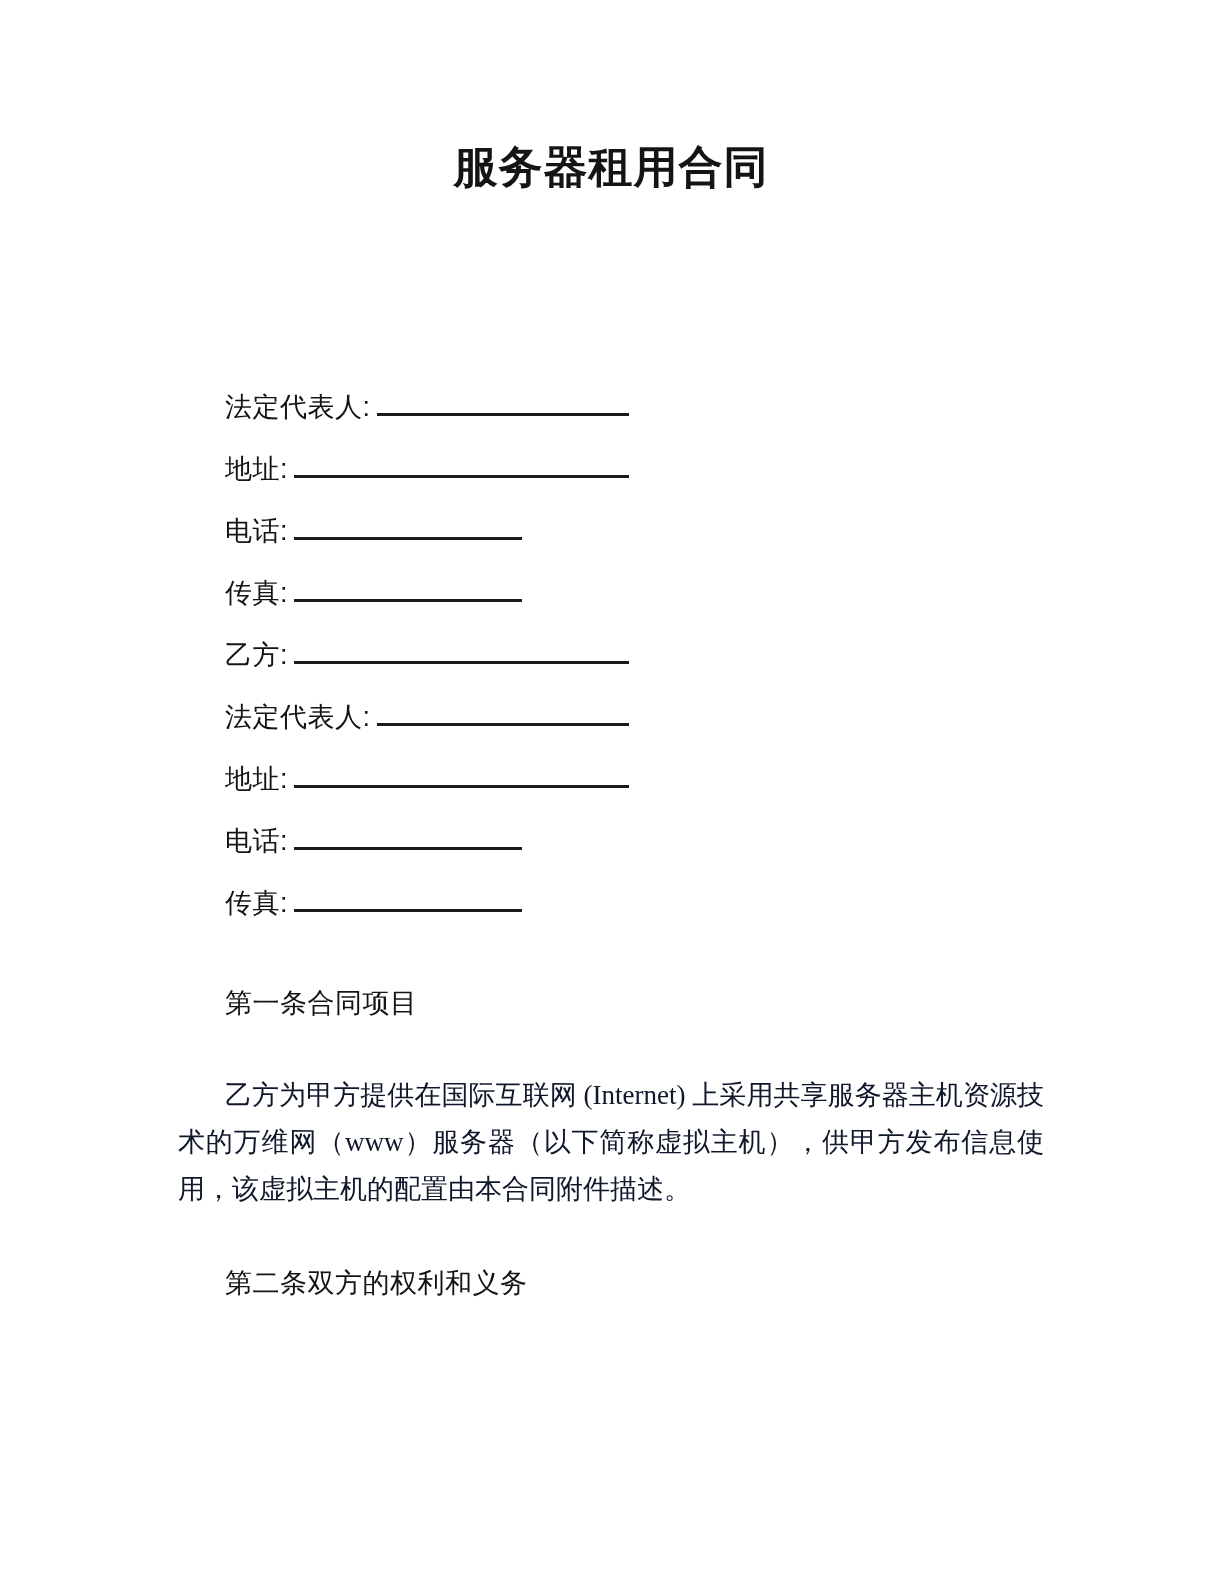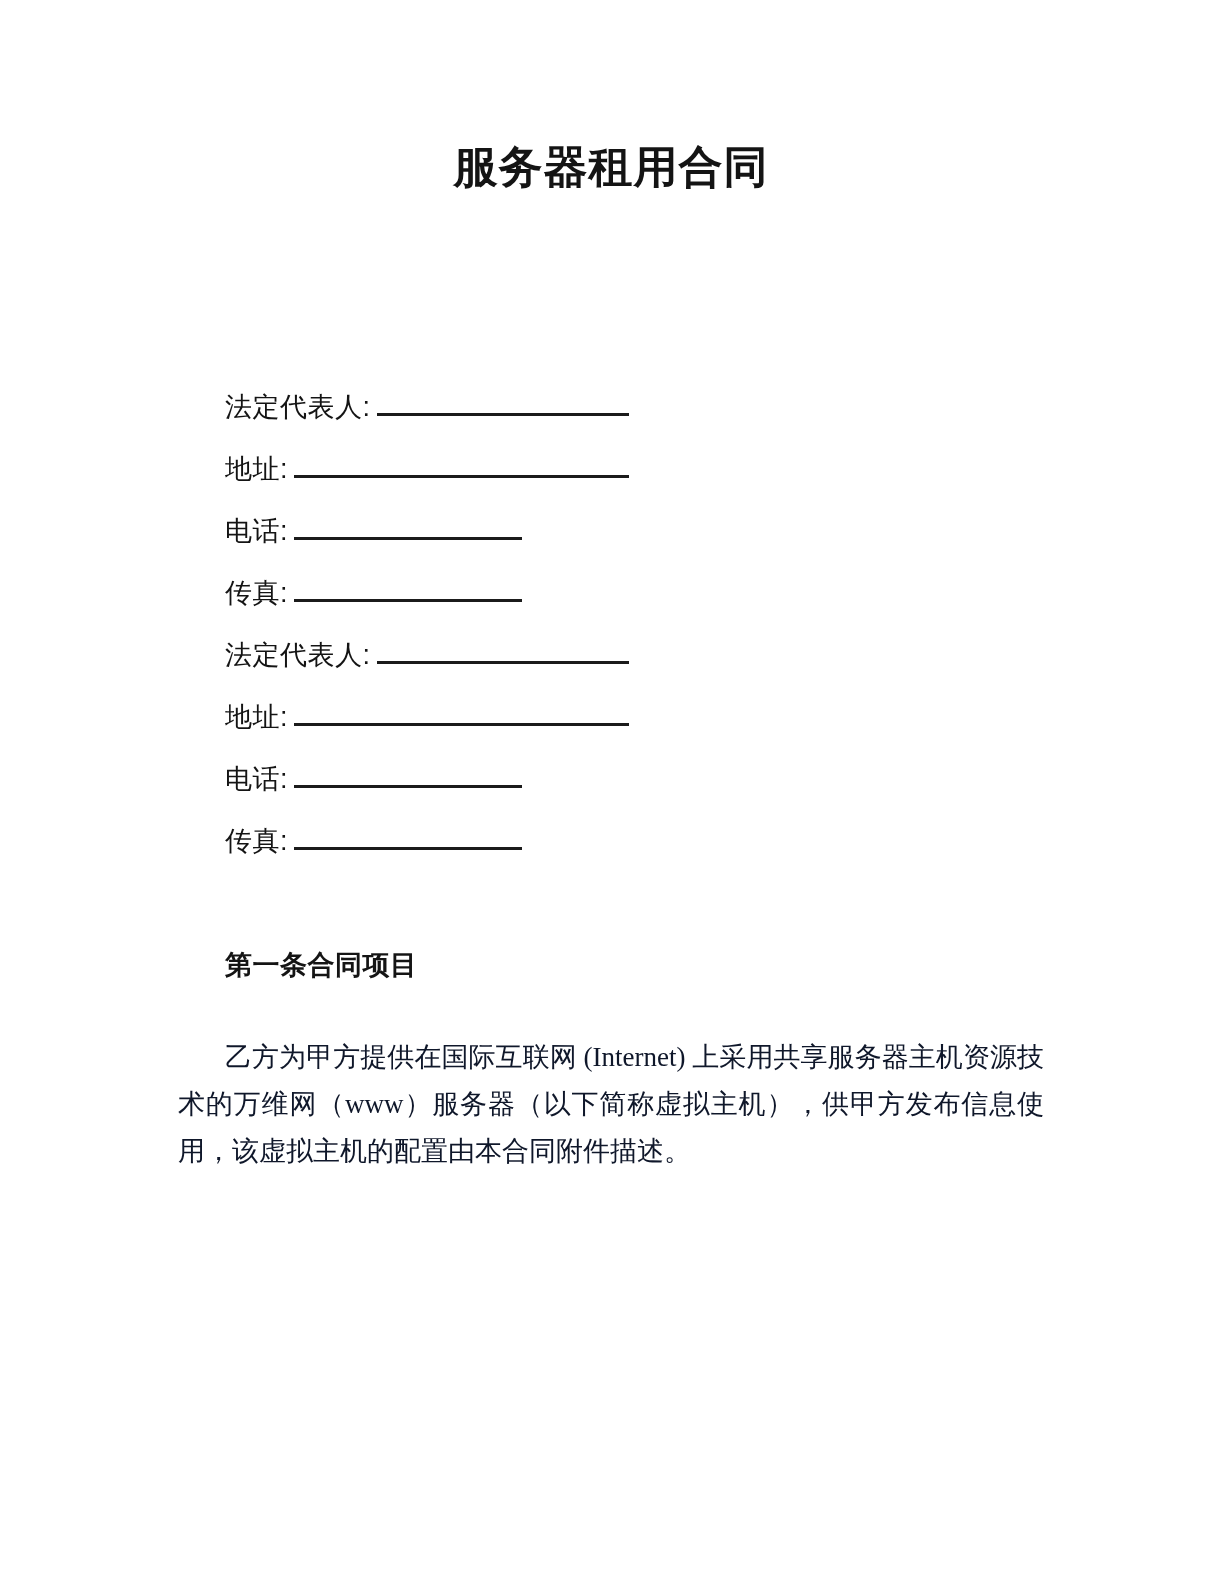--- a/index.html
+++ b/index.html
@@ -47,21 +47,21 @@
   }
   .blank-line.long   { width: 335px; }
   .blank-line.medium { width: 252px; }
   .blank-line.short  { width: 228px; }
   .section-heading {
     font-size: 27px;
     line-height: 34px;
     padding-left: 47px;
     letter-spacing: 0.5px;
   }
-  .section-heading.first  { margin-top: 76px; font-weight: bold; }
+  .section-heading.first  { margin-top: 52px; }
   .section-heading.second { margin-top: 53px; }
   .body-para {
     margin-top: 52px;
     font-size: 27px;
     line-height: 47px;
     text-align: justify;
     text-indent: 47px;
     font-family: "Liberation Serif", serif;
     color: #0f172a;
   }
@@ -80,31 +80,35 @@
     <div class="field-row">
       <span class="field-label">地址:</span><span class="blank-line long"></span>
     </div>
     <div class="field-row">
       <span class="field-label">电话:</span><span class="blank-line short"></span>
     </div>
     <div class="field-row">
       <span class="field-label">传真:</span><span class="blank-line short"></span>
     </div>
     <div class="field-row">
+      <span class="field-label">乙方:</span><span class="blank-line long"></span>
+    </div>
+    <div class="field-row">
       <span class="field-label">法定代表人:</span><span class="blank-line medium"></span>
     </div>
     <div class="field-row">
       <span class="field-label">地址:</span><span class="blank-line long"></span>
     </div>
     <div class="field-row">
       <span class="field-label">电话:</span><span class="blank-line short"></span>
     </div>
     <div class="field-row">
       <span class="field-label">传真:</span><span class="blank-line short"></span>
     </div>
   </div>
 
   <div class="section-heading first">第一条合同项目</div>
 
   <p class="body-para">乙方为甲方提供在国际互联网 (Internet) 上采用共享服务器主机资源技术的万维网（www）服务器（以下简称虚拟主机），供甲方发布信息使用，该虚拟主机的配置由本合同附件描述。</p>
 
+  <div class="section-heading second">第二条双方的权利和义务</div>
 
 </div>
 
 </body></html>

